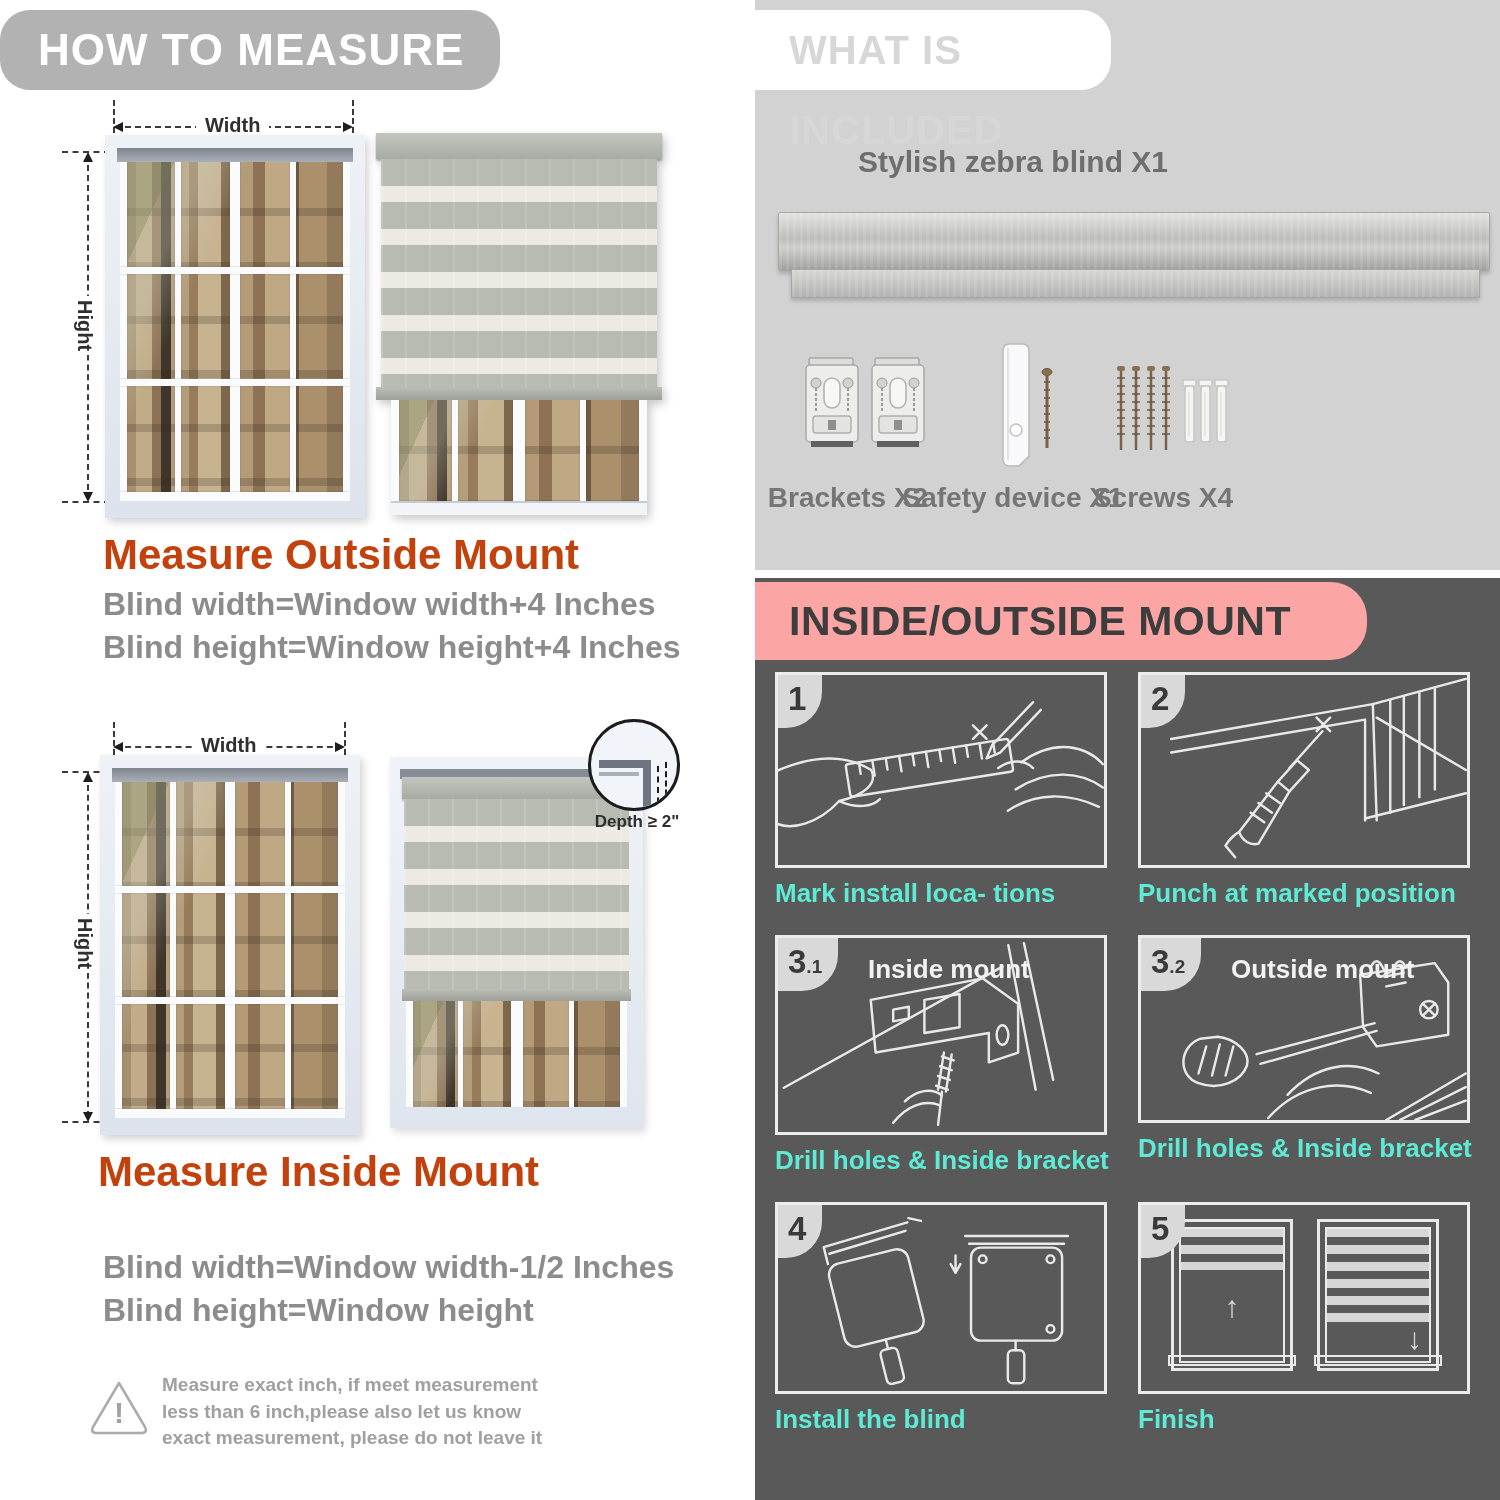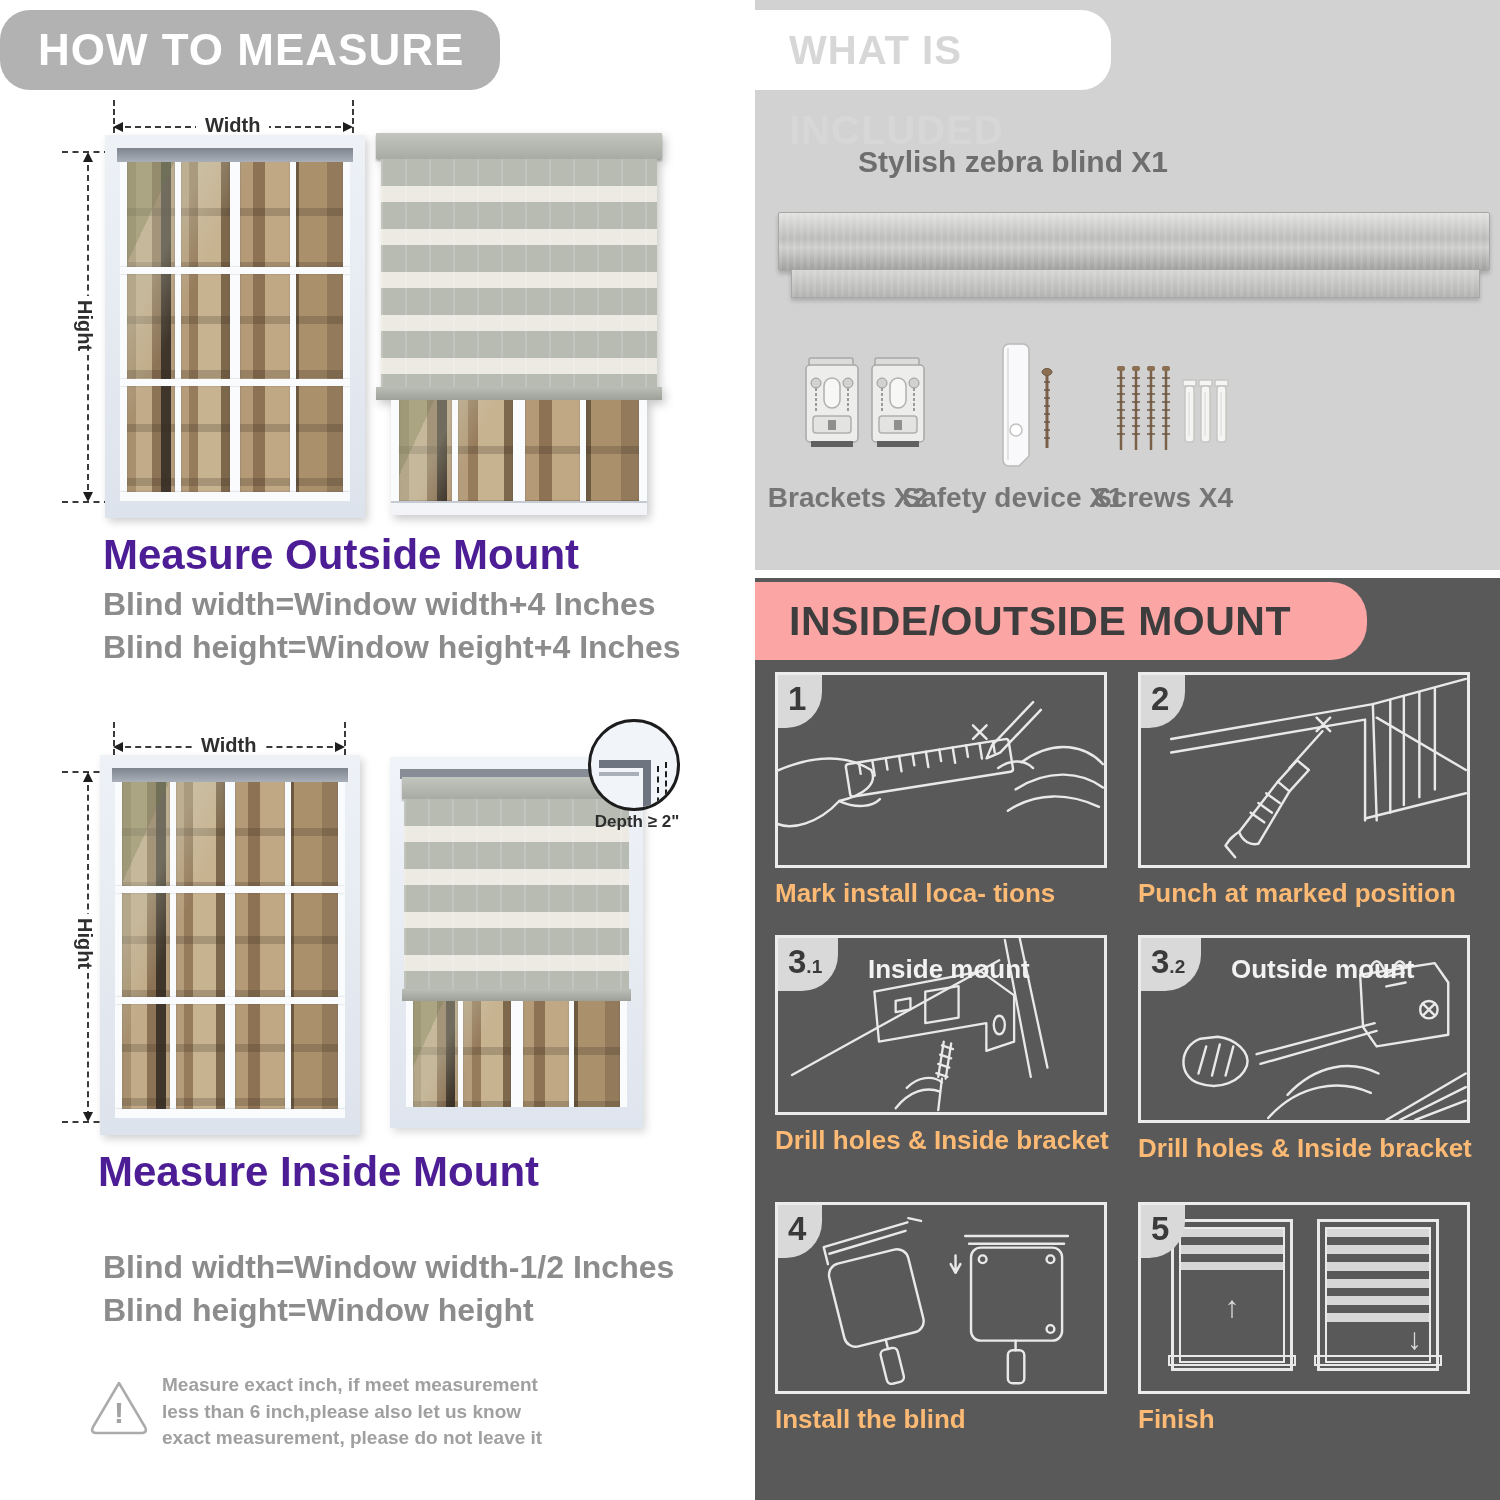--- a/index.html
+++ b/index.html
@@ -4,21 +4,21 @@
 <style>
   html,body{margin:0;padding:0;background:#fff;}
   .canvas{position:relative;width:1500px;height:1500px;background:#fff;overflow:hidden;
           font-family:"Liberation Sans",sans-serif;}
   .abs{position:absolute;}
 
   
   .badge-how{position:absolute;left:0;top:10px;width:500px;height:80px;background:#b2b2b2;
              border-radius:30px;color:#fff;font-weight:bold;font-size:44px;line-height:80px;
              padding-left:38px;box-sizing:border-box;letter-spacing:1px;}
-  .h-measure{position:absolute;font-weight:bold;font-size:42px;color:#4c1d95;white-space:nowrap;}
+  .h-measure{position:absolute;font-weight:bold;font-size:42px;color:#c2410c;white-space:nowrap;}
   .p-measure{position:absolute;font-weight:bold;font-size:32px;color:#8c8c8c;white-space:nowrap;}
 
   
   .dash-h{position:absolute;border-top:2px dashed #3a3a3a;}
   .dash-v{position:absolute;border-left:2px dashed #3a3a3a;}
   .dimlabel{position:absolute;background:#fff;padding:0 9px;font-weight:bold;font-size:20px;color:#2f2f2f;}
   .arr{position:absolute;width:0;height:0;border:solid transparent;}
   .arr.l{border-width:5px 10px 5px 0;border-right-color:#1e1e1e;}
   .arr.r{border-width:5px 0 5px 10px;border-left-color:#1e1e1e;}
   .arr.u{border-width:0 5px 10px 5px;border-bottom-color:#1e1e1e;}
@@ -97,21 +97,21 @@
   .panel-dark{position:absolute;left:755px;top:578px;width:745px;height:922px;background:#595959;}
   .badge-mount{position:absolute;left:0;top:4px;width:612px;height:78px;background:#fca5a5;
                border-radius:0 36px 36px 0;color:#3d3d3d;font-weight:bold;font-size:41px;
                line-height:78px;padding-left:34px;box-sizing:border-box;letter-spacing:.5px;}
   .cell{position:absolute;width:332px;}
   .sbox{position:relative;border:3px solid #ececec;box-sizing:border-box;overflow:hidden;background:#595959;}
   .num{position:absolute;top:0;left:0;background:#d9d9d9;color:#3a3a3a;font-weight:bold;
        font-size:33px;line-height:1;padding:7px 16px 13px 10px;border-radius:0 0 36px 0;}
   .num .sub{font-size:19px;}
   .inlabel{position:absolute;left:90px;top:16px;font-weight:bold;font-size:26px;color:#f2f2f2;white-space:nowrap;}
-  .caption{margin-top:10px;font-weight:bold;font-size:26px;color:#fdba74;white-space:nowrap;}
+  .caption{margin-top:10px;font-weight:bold;font-size:26px;color:#5eead4;white-space:nowrap;}
   .art{position:absolute;inset:0;width:100%;height:100%;}
   .lineart{stroke:#e9e9e9;stroke-width:2.5;fill:none;stroke-linecap:round;stroke-linejoin:round;}
 
   
   .mini-blind{position:absolute;top:14px;width:122px;height:152px;border:3px solid #e9e9e9;box-sizing:border-box;}
   .mb-in{position:absolute;inset:5px;border:2px solid #e9e9e9;}
   .mb-st{position:absolute;left:6px;right:6px;top:6px;
          background:repeating-linear-gradient(180deg,rgba(236,236,236,.85) 0 9px,rgba(236,236,236,0) 9px 17px);}
   .mb-arrow{position:absolute;font-size:30px;font-weight:bold;color:#d9d9d9;}
   .mb-sill{position:absolute;bottom:2px;left:-6px;right:-6px;height:7px;border:2px solid #e9e9e9;}
@@ -351,21 +351,21 @@
             <path d="M112,142 l14,10 M120,132 l14,10 M128,122 l14,10"></path>
             <path d="M86,176 C92,166 100,162 100,162 M86,176 L96,188"></path>
           </g>
         </svg>
         <div class="num"><span>2</span><span class="sub"></span></div>
       </div>
       <div class="caption">Punch at  marked position</div>
     </div>
 
     <div class="cell" style="left:20px;top:357px;">
-      <div class="sbox" style="height:180px;text-decoration:underline;">
+      <div class="sbox" style="height:200px;text-decoration:underline;">
         <svg class="art" viewBox="0 0 334 188">
           <g class="lineart">
             <path d="M6,148 L230,24 M236,2 L264,150 M252,0 L282,140"></path>
             <path d="M95,58 L210,36 L246,62 L246,112 L216,122 L216,92 L100,112 Z"></path>
             <path d="M150,58 L186,52 L186,86 L150,92 Z"></path>
             <path d="M118,68 l16,-3 v12 l-16,3 Z"></path>
             <ellipse cx="230" cy="94" rx="6" ry="10"></ellipse>
             <path d="M168,116 l12,4 M166,126 l12,4 M164,136 l12,4 M162,146 l12,4"></path>
             <path d="M170,112 L164,150 M178,114 L172,152"></path>
             <path d="M168,152 L164,186"></path>

